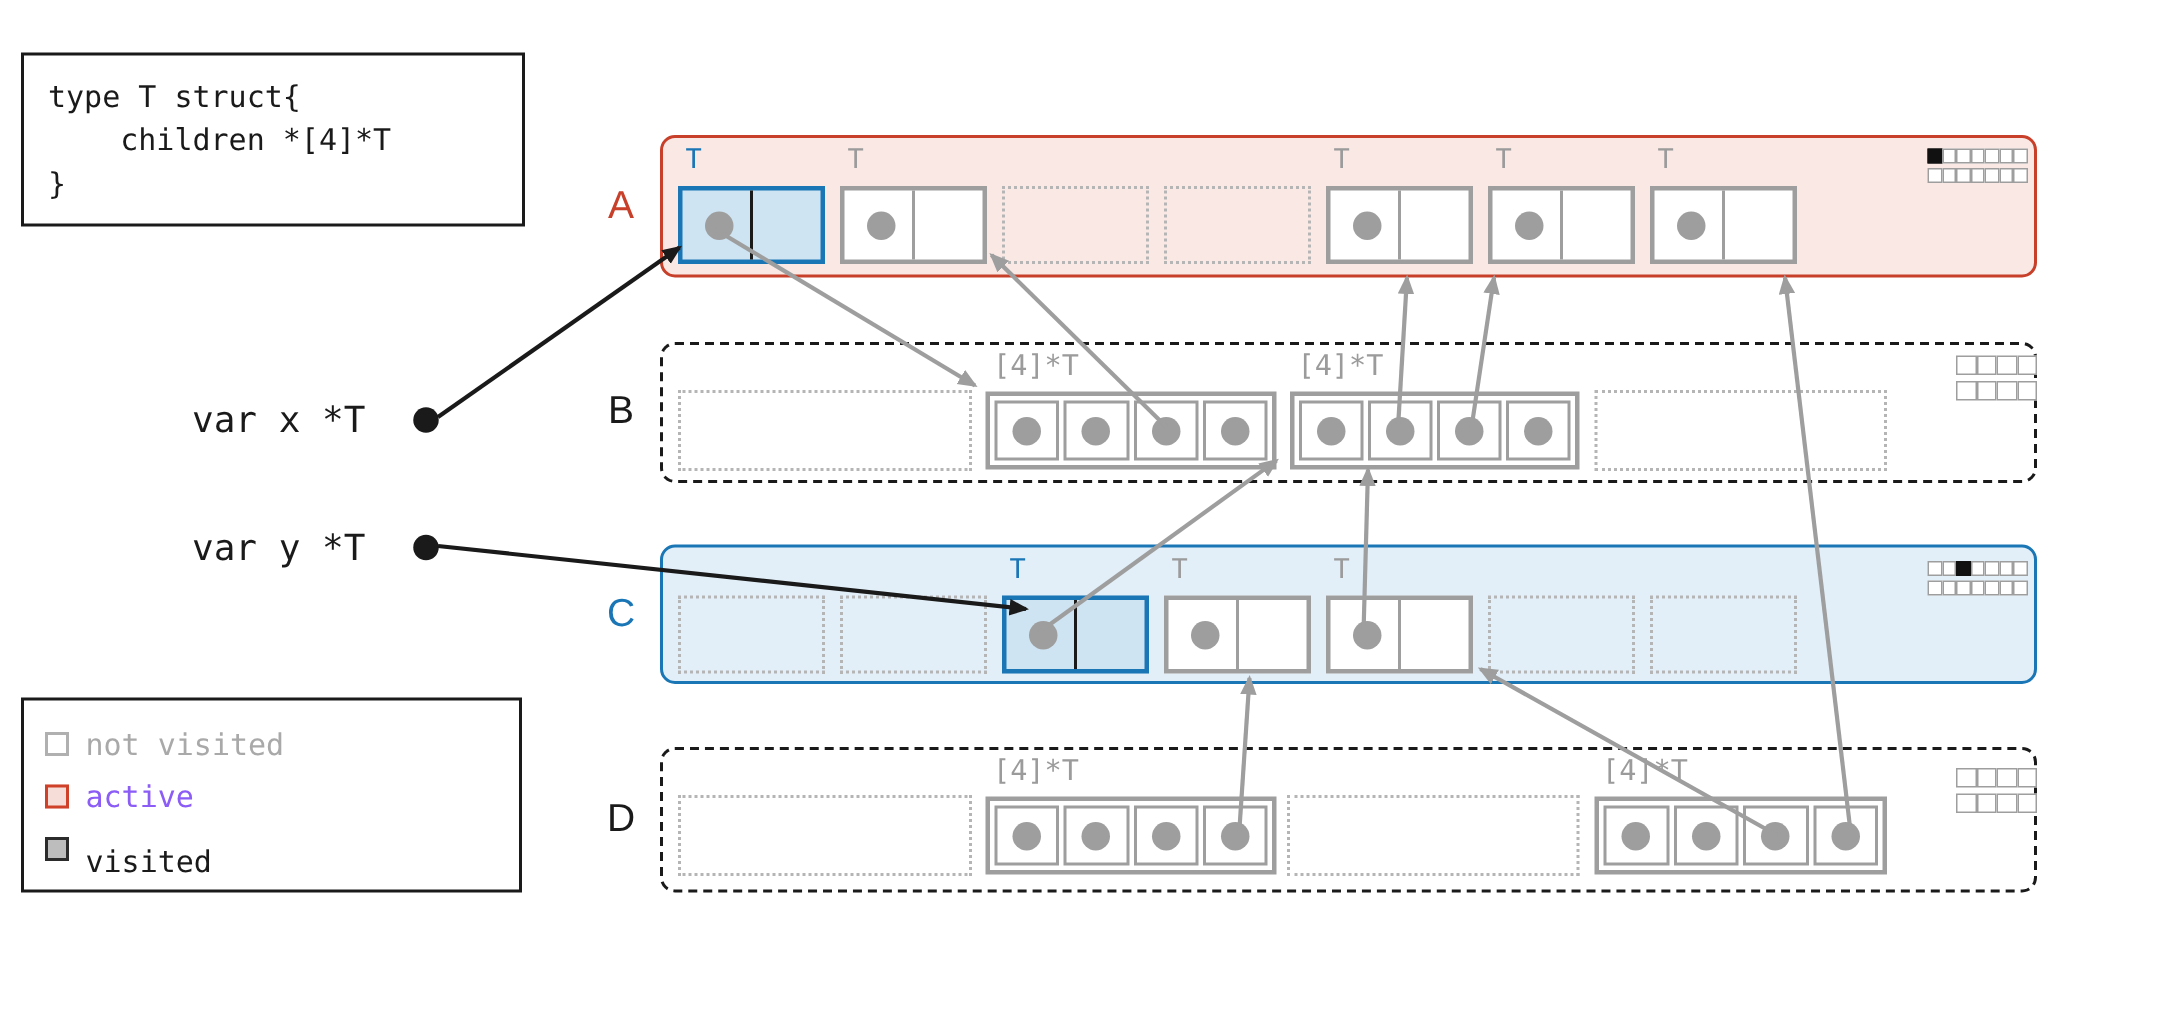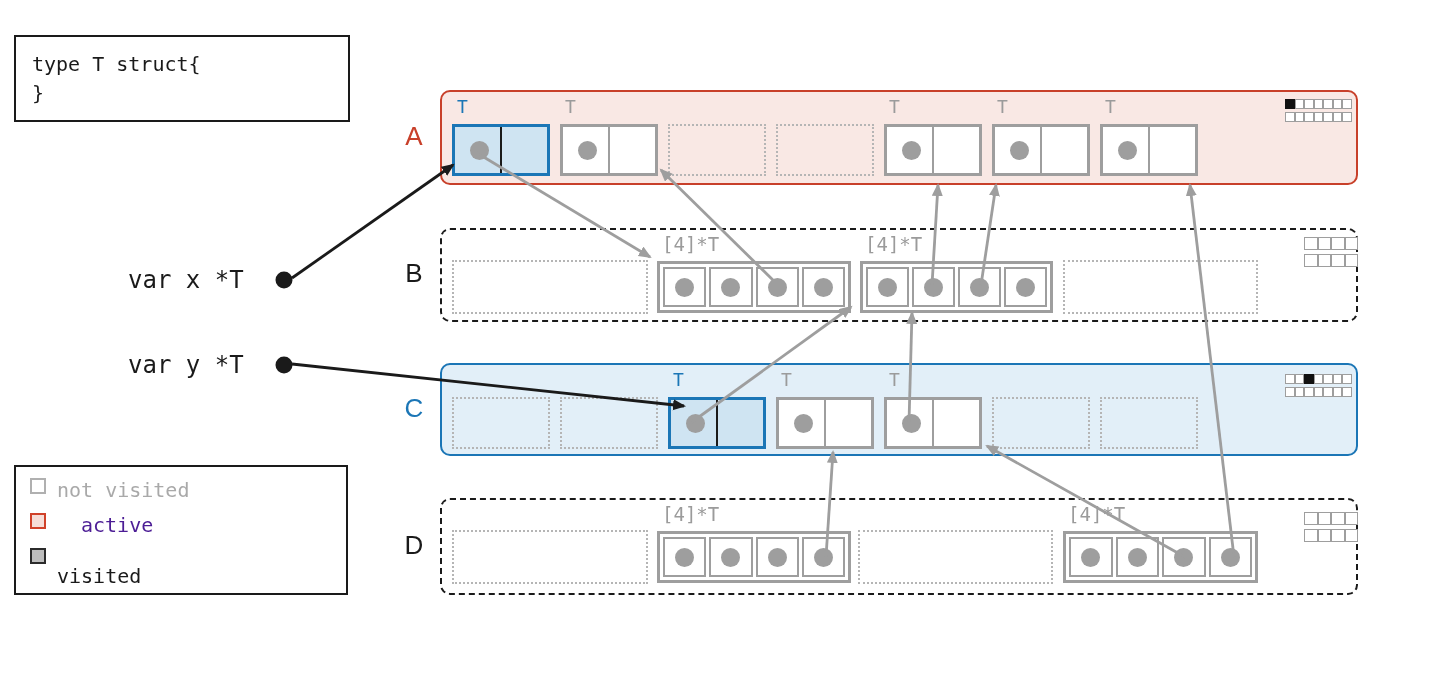--- a/index.html
+++ b/index.html
@@ -3,21 +3,21 @@
 <meta charset="utf-8">
 <style>
   html,body{margin:0;padding:0;background:#ffffff;}
   #stage{position:relative;width:1440px;height:675px;overflow:hidden;
          font-family:"DejaVu Sans Mono",monospace;background:#ffffff;}
   #code-box{position:absolute;left:14px;top:35px;width:316px;
             border:2.5px solid #1a1a1a;padding:13px 0 12px 16px;background:#fff;}
   .code-line{font-size:20px;line-height:29px;color:#1a1a1a;white-space:pre;}
   #legend-box{position:absolute;left:14px;top:465px;width:316px;
               border:2.5px solid #1a1a1a;padding:11px 0 10px 14px;background:#fff;}
-  .legend-item{display:flex;height:35px;}
+  .legend-item{display:flex;align-items:center;height:35px;}
   .legend-swatch{width:12px;height:12px;border:2.5px solid;margin-right:11px;flex:none;}
   .legend-label{font-size:20px;white-space:pre;}
   .var-label{position:absolute;font-size:24px;color:#1a1a1a;white-space:pre;}
   .span-row{position:absolute;border-radius:10px;box-sizing:border-box;}
   .span-label{position:absolute;font-size:26px;font-family:"Liberation Sans",sans-serif;}
   .slot-free{position:absolute;border:2px dotted #b5b5b5;box-sizing:border-box;}
   .cellT{position:absolute;background:#ffffff;border:3px solid #9e9e9e;box-sizing:border-box;}
   .cellT.work{background:#cfe4f2;border-color:#1b76b6;}
   .divider{position:absolute;top:0;bottom:0;left:calc(50% - 1px);width:2px;background:#9e9e9e;}
   .cellT.work .divider{background:#1a1a1a;}
@@ -32,30 +32,31 @@
   .bit{position:absolute;border:1.5px solid #9e9e9e;background:#ffffff;box-sizing:border-box;}
   .bit.on{background:#111111;border-color:#111111;}
   #arrow-layer{position:absolute;left:0;top:0;pointer-events:none;}
 </style>
 </head>
 <body>
 
 <div id="stage">
   <div id="code-box">
       <div class="code-line">type T struct{</div>
+      <div class="code-line">    children *[4]*T</div>
       <div class="code-line">}</div>
     </div>
   <div id="legend-box">
       <div class="legend-item">
         <div class="legend-swatch" style="border-color: rgb(176, 176, 176); background: rgb(255, 255, 255);"></div>
         <div class="legend-label" style="color: rgb(169, 169, 169);">not visited</div>
       </div>
       <div class="legend-item">
         <div class="legend-swatch" style="border-color: rgb(208, 65, 41); background: rgb(246, 221, 215);"></div>
-        <div class="legend-label" style="color: #4c1d95; margin-left: 24px;">active</div>
+        <div class="legend-label" style="color: #8b5cf6;">active</div>
       </div>
       <div class="legend-item">
         <div class="legend-swatch" style="border-color: rgb(43, 43, 43); background: rgb(189, 189, 189);"></div>
         <div class="legend-label" style="color: rgb(26, 26, 26); margin-top: 16px;">visited</div>
       </div>
     </div>
   <div id="spans">
       <div class="span-row" style="left: 440px; top: 90px; width: 918px; height: 95px; background: rgb(249, 232, 228); border: 2px solid rgb(200, 64, 42);"></div>
       <div class="span-label" style="left: 394px; top: 120.5px; width: 40px; text-align: center; color: rgb(200, 64, 42);">A</div>
       <div class="cellT work" style="left: 452px; top: 124px; width: 98px; height: 52px;">

